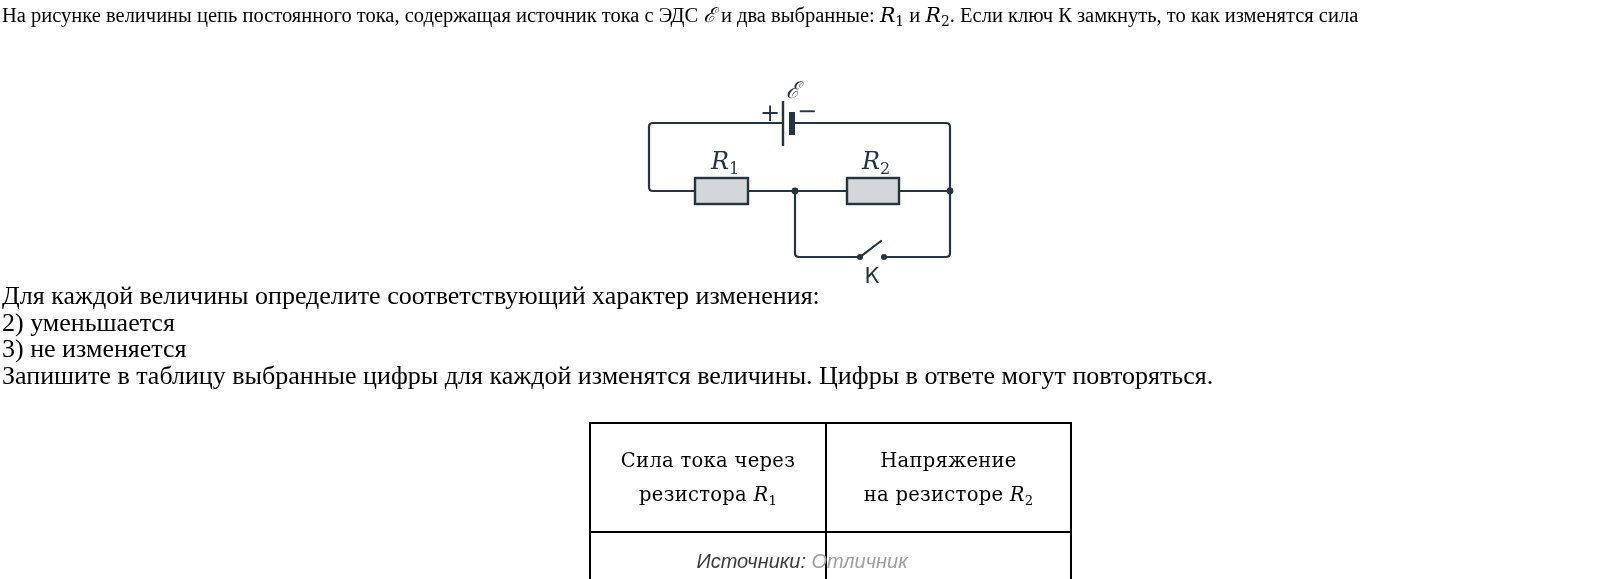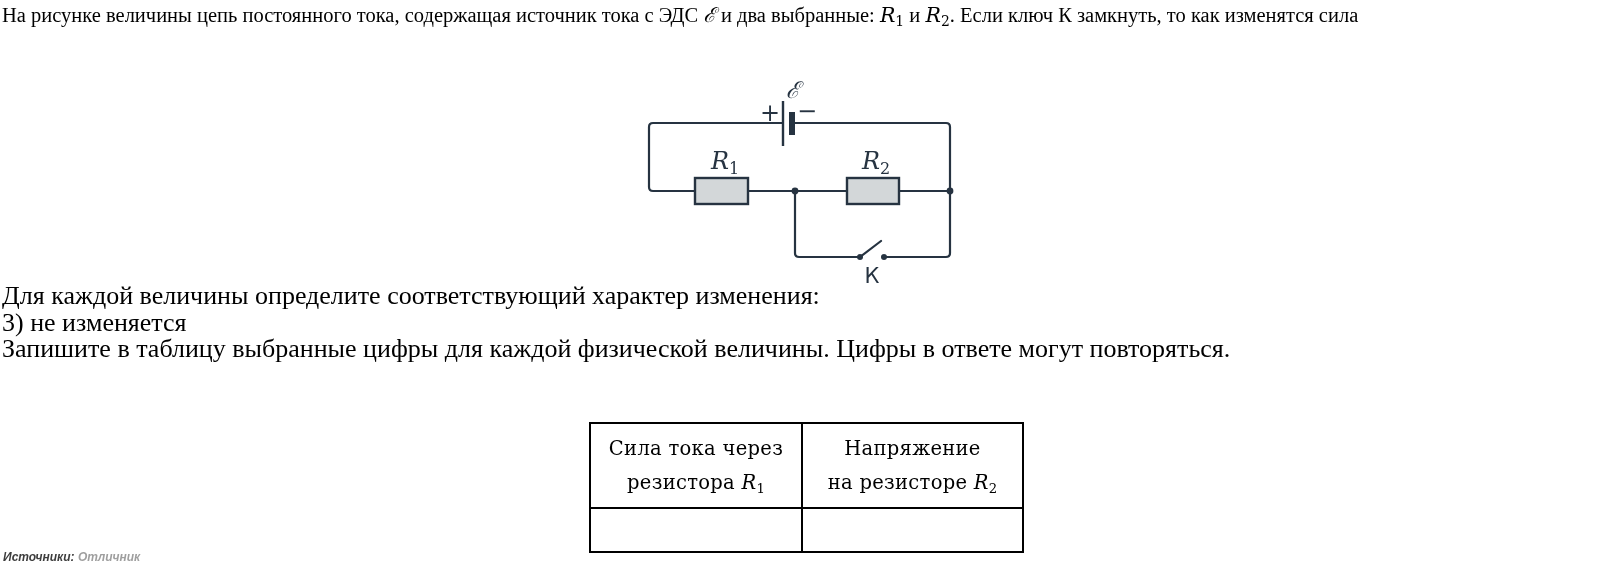--- a/index.html
+++ b/index.html
@@ -12,29 +12,29 @@
   .mvar{font-family:"DejaVu Serif", serif;font-style:italic;}
   .mvar sub{font-size:68%;font-style:normal;line-height:0;vertical-align:-4px;letter-spacing:0;}
   .emf{font-family:"DejaVu Serif", serif;font-style:italic;}
 
   .circuit-wrap{position:absolute;left:628px;top:74px;width:332px;height:214px;}
 
   table.qtable{
     position:absolute;left:589px;top:422px;border-collapse:collapse;
     font-family:"DejaVu Serif", serif;font-size:19.5px;table-layout:fixed;
   }
-  table.qtable td{border:2px solid #000;text-align:center;vertical-align:middle;padding:4px;}
+  table.qtable td{border:2px solid #000;text-align:center;vertical-align:middle;padding:16px;}
   td.hcell{height:75px;line-height:34px;letter-spacing:0.3px;}
   td.acell{height:34px;}
   td.c1{width:202px;}
   td.c2{width:211px;}
 
   .source{
-    position:absolute;top:550px;right:0px;width:1598px;text-align:left;
-    font-family:"Liberation Sans", sans-serif;font-style:italic;font-size:12px;font-weight:bold;
+    position:absolute;top:550px;right:0px;width:1598px;text-align:center;
+    font-family:"Liberation Sans", sans-serif;font-style:italic;font-size:20px;
   }
   .source .lbl{color:#3d3d3d;}
   .source a.lnk{color:#9f9f9f;text-decoration:none;cursor:pointer;}
 </style>
 </head>
 <body>
 
 <div class="page">
 
   <div class="para">
@@ -71,22 +71,23 @@
         <text x="807" y="119" text-anchor="middle" font-family="DejaVu Serif, serif" font-size="24">−</text>
         <text x="711" y="169" font-family="DejaVu Serif, serif" font-size="24"><tspan font-style="italic">R</tspan><tspan dy="5" font-size="16">1</tspan></text>
         <text x="862" y="169" font-family="DejaVu Serif, serif" font-size="24"><tspan font-style="italic">R</tspan><tspan dy="5" font-size="16">2</tspan></text>
         <text x="872" y="283" text-anchor="middle" font-family="DejaVu Sans, sans-serif" font-size="21">К</text>
       </g>
     </svg>
   </div>
 
   <div class="task">
     <div>Для каждой величины определите соответствующий характер изменения:</div>
+    <div>2) уменьшается</div>
     <div>3) не изменяется</div>
-    <div>Запишите в таблицу выбранные цифры для каждой физической величины. Цифры в ответе могут повторяться.</div>
+    <div>Запишите в таблицу выбранные цифры для каждой изменятся величины. Цифры в ответе могут повторяться.</div>
   </div>
 
   <table class="qtable">
     <tbody>
       <tr>
         <td class="hcell c1">
           <div>Сила тока через</div>
           <div><span>резистора </span><span class="mvar"><span>R</span><sub>1</sub></span></div>
         </td>
         <td class="hcell c2">

